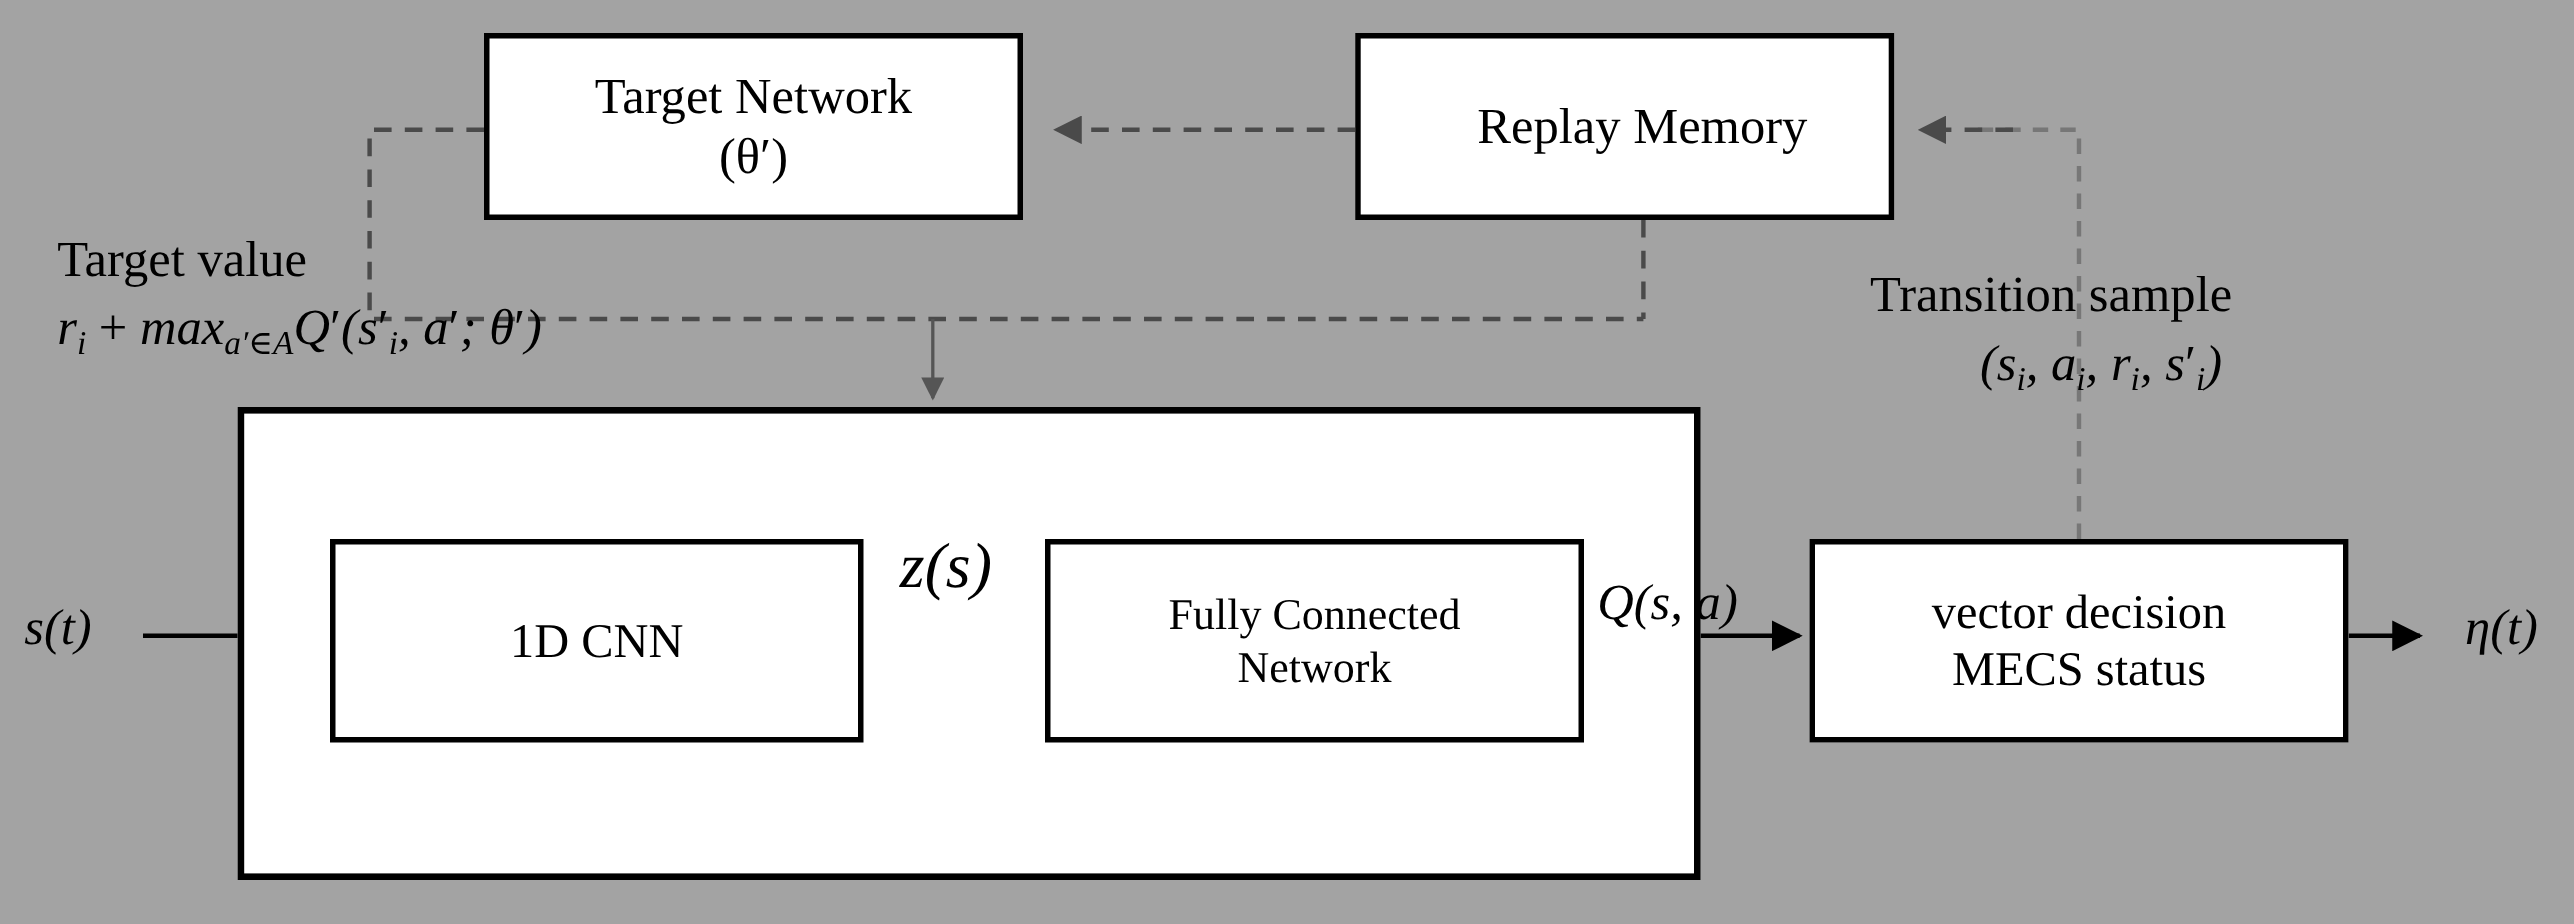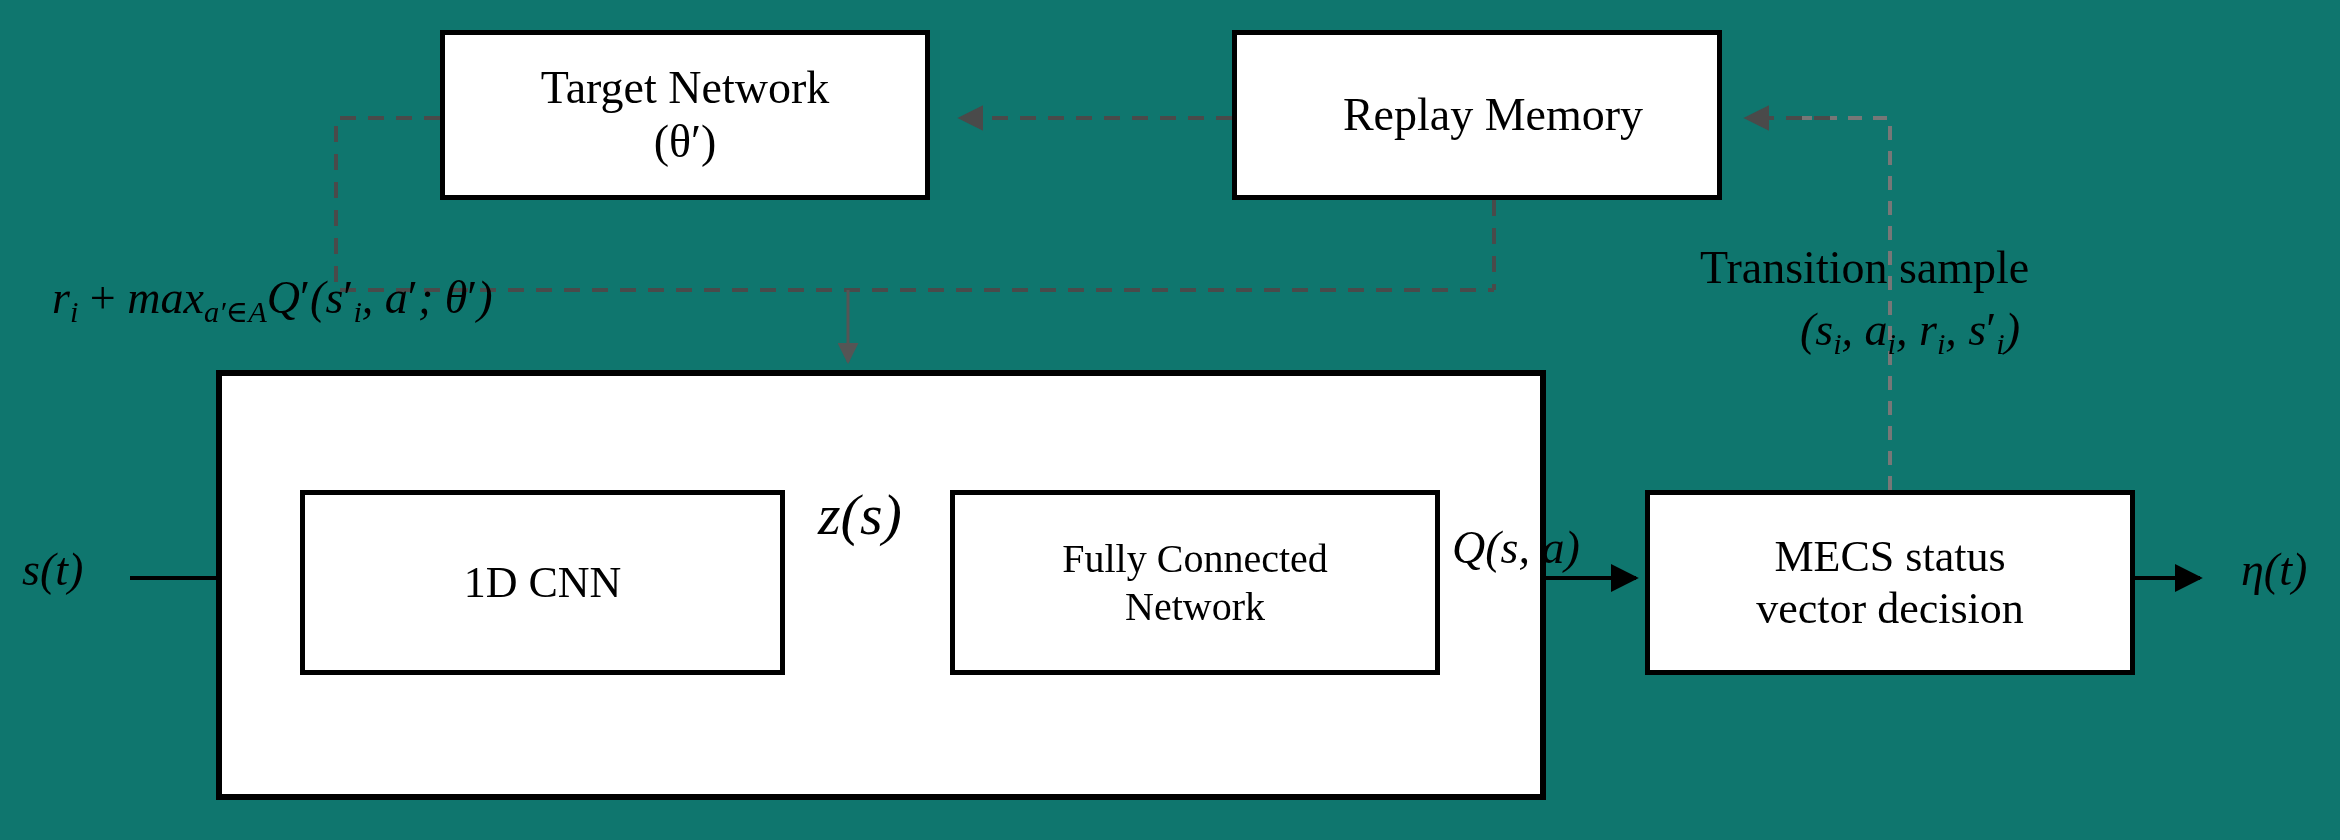--- a/index.html
+++ b/index.html
@@ -4,21 +4,21 @@
 <style>
   html, body {
     margin: 0;
     padding: 0;
     background: #ffffff;
   }
   #canvas {
     position: relative;
     width: 2340px;
     height: 840px;
-    background: #0f766e;
+    background: #a3a3a3;
     font-family: "Liberation Serif", "DejaVu Serif", serif;
     overflow: hidden;
   }
   svg.layer {
     position: absolute;
     left: 0;
     top: 0;
     width: 2340px;
     height: 840px;
     pointer-events: none;
@@ -138,24 +138,25 @@
   <div class="node" id="node-1d-cnn">
     <span class="ln">1D CNN</span>
   </div>
 
   <div class="node" id="node-fully-connected">
     <span class="ln">Fully Connected</span>
     <span class="ln">Network</span>
   </div>
 
   <div class="node" id="node-mecs-decision">
+    <span class="ln">vector decision</span>
     <span class="ln">MECS status</span>
-    <span class="ln">vector decision</span>
   </div>
 
+  <div class="label" id="label-target-value">Target value</div>
 
   <div class="label" id="label-target-formula" title="target value formula">
     <span class="mi">r</span><span class="sub">i</span>
     <span> + </span>
     <span class="mi">max</span><span class="supsub">a′∈A</span><span class="mi">Q</span><span class="prime">′</span><span class="mi">(</span><span class="mi">s</span><span class="prime">′</span><span class="sub">i</span><span class="mi">,&nbsp;a</span><span class="prime">′</span><span class="mi">;&nbsp;θ</span><span class="prime">′</span><span class="mi">)</span>
   </div>
 
   <div class="label" id="label-transition-sample">Transition sample</div>
 
   <div class="label" id="label-transition-tuple">

